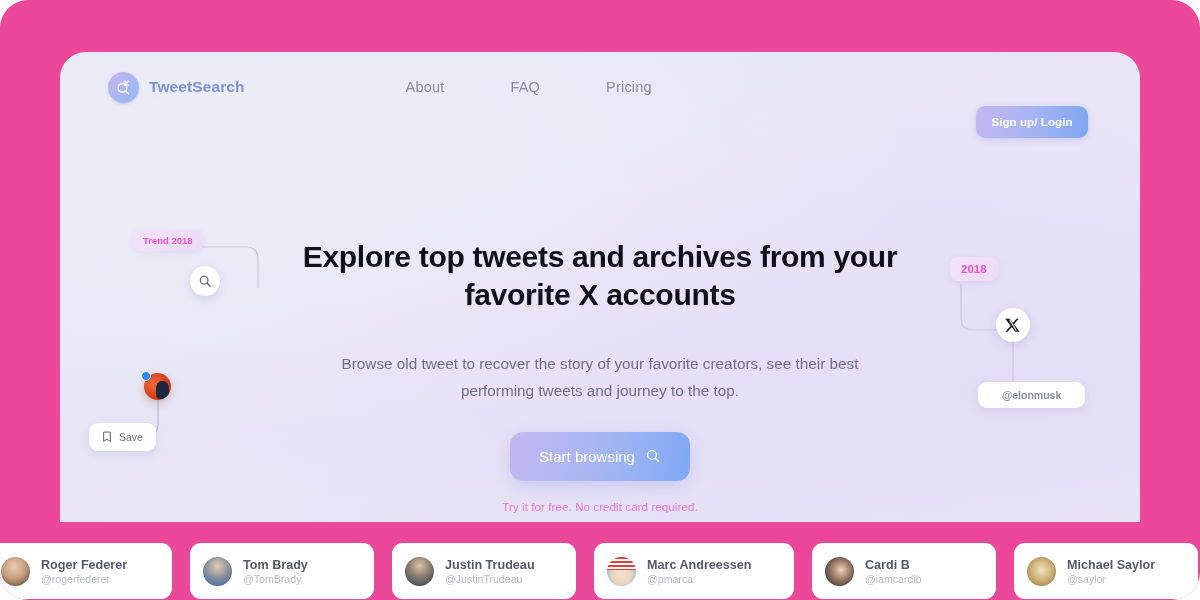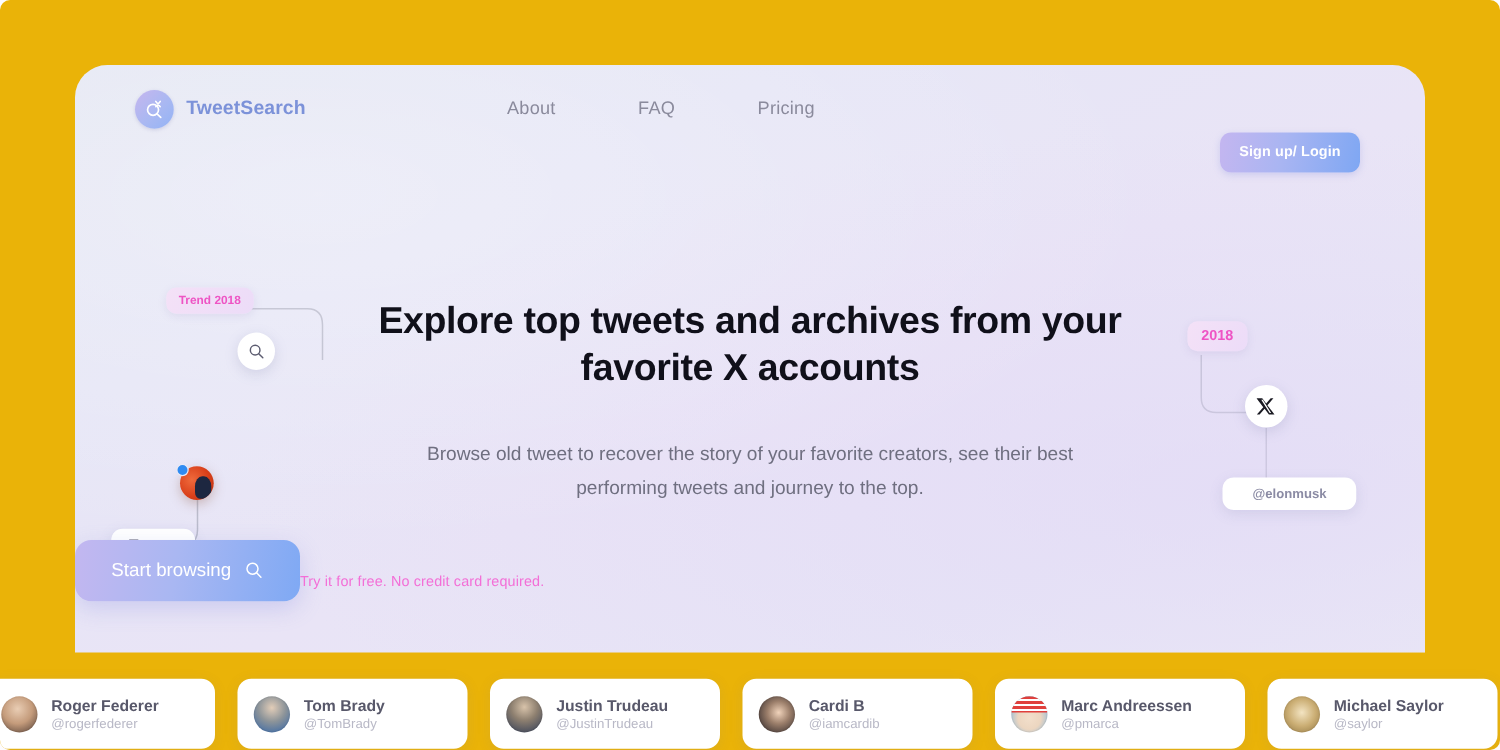--- a/index.html
+++ b/index.html
@@ -5,22 +5,22 @@
   * { box-sizing: border-box; margin: 0; padding: 0; }
   html, body {
     width: 1200px; height: 600px;
     font-family: "Liberation Sans", sans-serif;
     background: #fdfcff;
     overflow: hidden;
   }
   #page {
     position: relative;
     width: 1200px; height: 600px;
-    background: #eab308;
-    border-radius: 8px;
+    background: #ec4899;
+    border-radius: 28px;
     overflow: hidden;
   }
 
   
   #hero-panel {
     position: absolute;
     left: 60px; top: 52px;
     width: 1080px; height: 470px;
     border-radius: 26px 26px 0 0;
     background: linear-gradient(155deg, #e4e7f3 0%, #e6e6f6 28%, #e9e4f6 55%, #e7e6f6 78%, #eaeaf6 100%);
@@ -79,21 +79,21 @@
     line-height: 1.27; letter-spacing:-.3px;
     max-width: 700px; margin: 0 auto;
   }
   #subhead {
     margin: 36px auto 0;
     max-width: 580px;
     font-size: 15.3px; color:#6f6f80; line-height: 1.78;
   }
   #cta-wrap {
     margin-top: 27px;
-    display:flex; flex-direction:row; align-items:center;
+    display:flex; flex-direction:column; align-items:center;
   }
   #start-browsing-button {
     width: 180px; height: 49px;
     border-radius: 13px; border:none; cursor:pointer;
     background: linear-gradient(100deg, #c3b7f0 0%, #a9b7f2 45%, #7fa9f4 100%);
     color:#fff; font-size:15px; font-weight:500;
     display:flex; align-items:center; justify-content:center; gap:10px;
     box-shadow: 0 6px 18px rgba(140,145,225,.30);
   }
   #cta-note {
@@ -287,34 +287,34 @@
         <span class="chandle">@TomBrady</span>
       </span>
     </div>
     <div class="creator-card">
       <span class="avatar av-trudeau"></span>
       <span class="meta">
         <span class="cname">Justin Trudeau</span>
         <span class="chandle">@JustinTrudeau</span>
       </span>
     </div>
+    <div class="creator-card" style="width:200px;">
+      <span class="avatar av-pmarca"></span>
+      <span class="meta">
+        <span class="cname">Marc Andreessen</span>
+        <span class="chandle">@pmarca</span>
+      </span>
+    </div>
     <div class="creator-card">
       <span class="avatar av-cardi"></span>
       <span class="meta">
         <span class="cname">Cardi B</span>
         <span class="chandle">@iamcardib</span>
       </span>
     </div>
-    <div class="creator-card" style="width:200px;">
-      <span class="avatar av-pmarca"></span>
-      <span class="meta">
-        <span class="cname">Marc Andreessen</span>
-        <span class="chandle">@pmarca</span>
-      </span>
-    </div>
     <div class="creator-card">
       <span class="avatar av-saylor"></span>
       <span class="meta">
         <span class="cname">Michael Saylor</span>
         <span class="chandle">@saylor</span>
       </span>
     </div>
   </div>
 
 </div>

